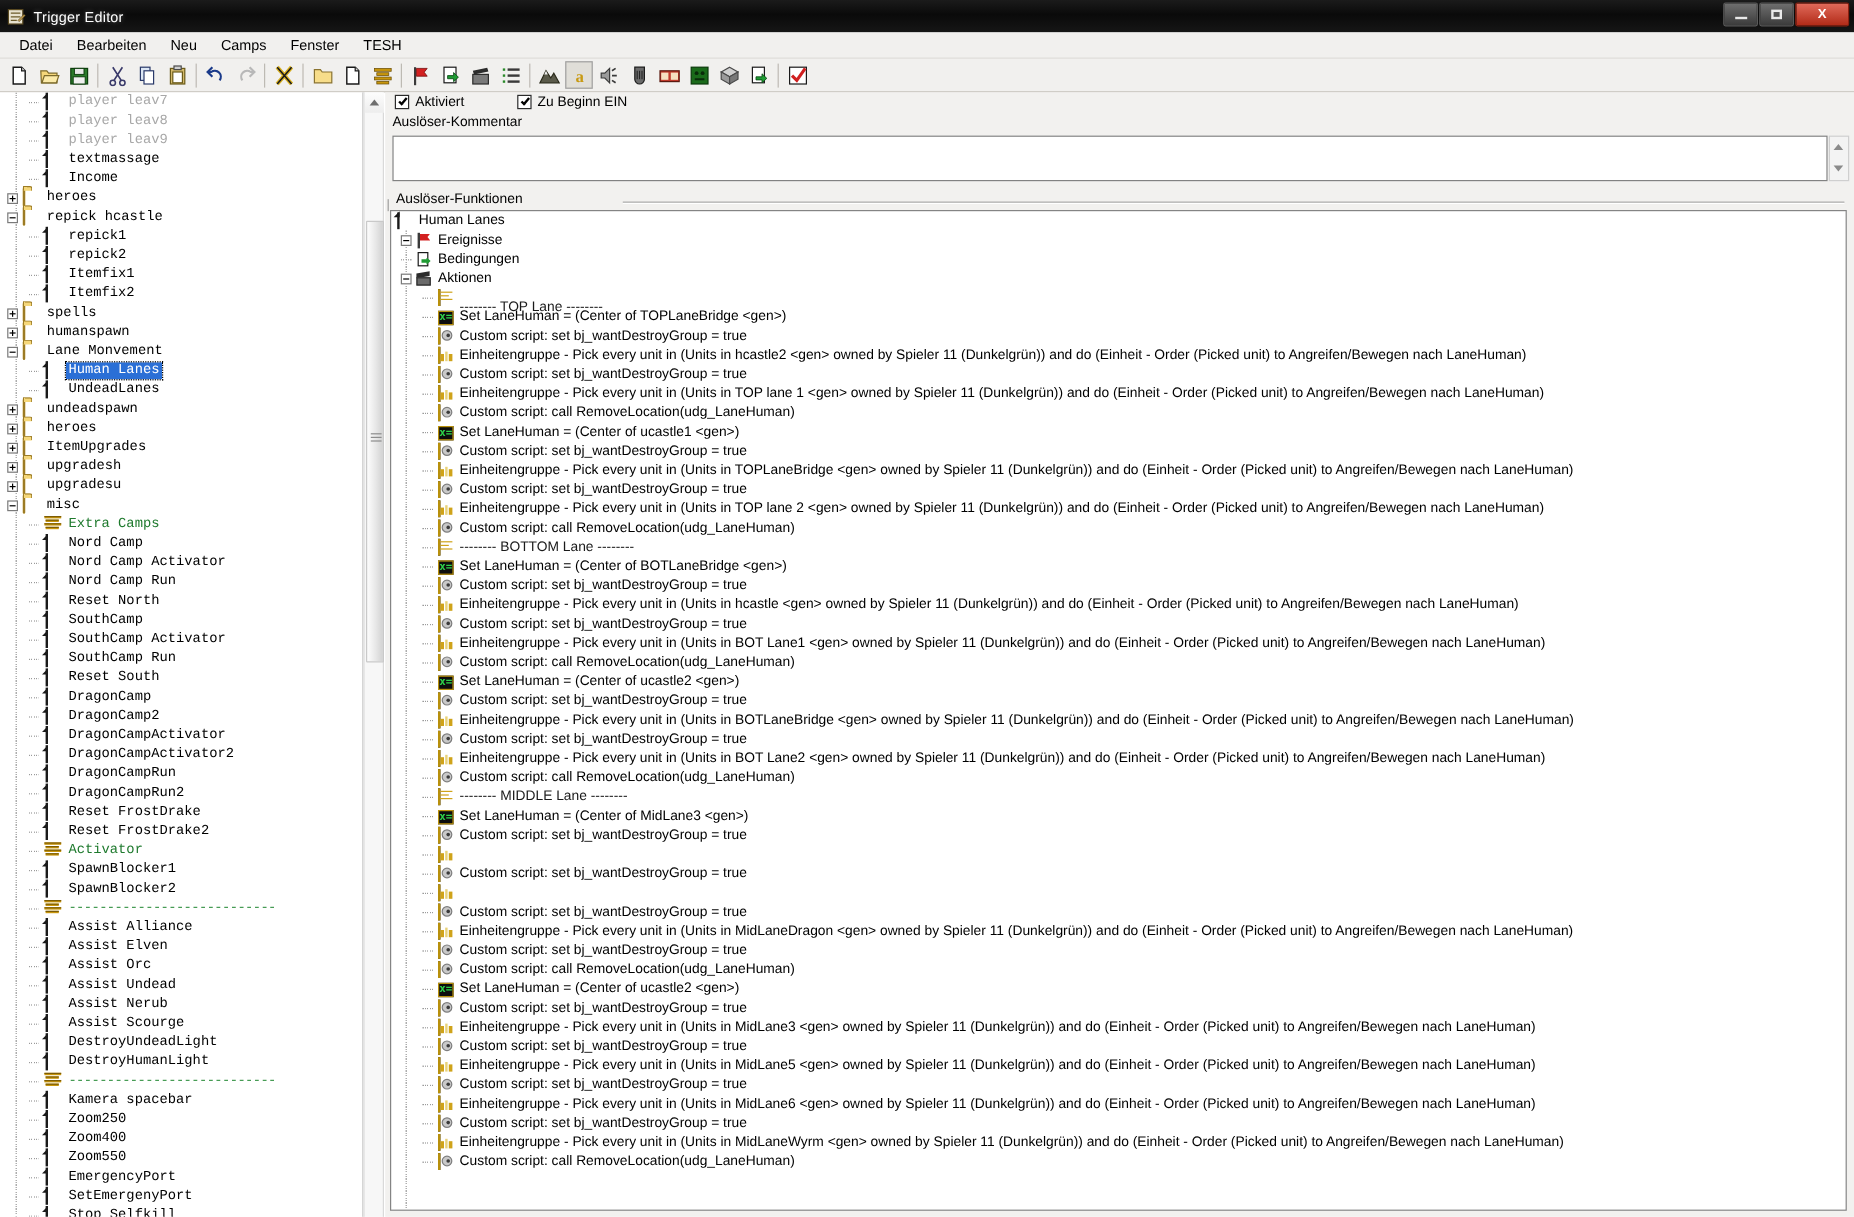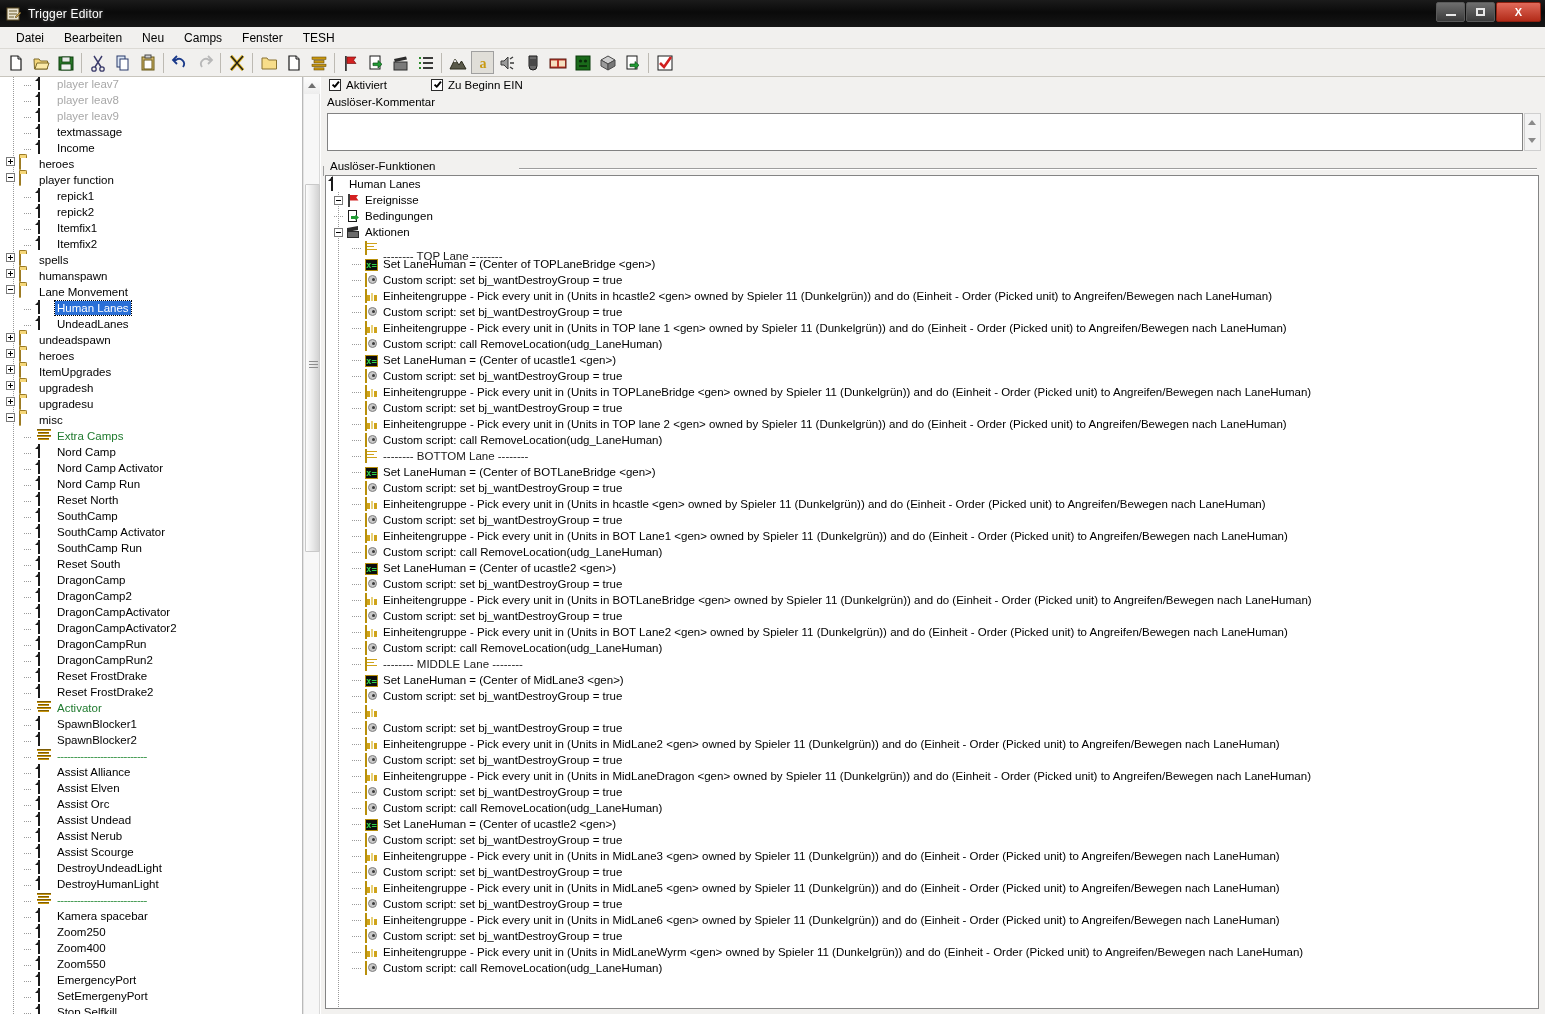--- a/index.html
+++ b/index.html
@@ -96,23 +96,24 @@
     border:1px solid #c9c9c9; border-radius:1px;
   }
   #treeThumb .grip {
     position:absolute; left:3px; top:176px; width:9px; height:7px;
   }
   #treeThumb .grip i {
     display:block; height:1px; background:#8d8d8d; margin-bottom:2px;
   }
 
   .row {
-    height: 16px; display: flex; align-items: flex-start;
+    height: 16px; display: flex; align-items: center;
     white-space: nowrap; font-size: 11.5px; color: #000;
     position: relative;
+    font-family: Liberation Mono, monospace;
   }
   .ind { flex: none; height: 16px; position: relative; }
   .tog {
     width: 9px; height: 9px; border: 1px solid #7a7a7a; background: #fff;
     position: relative; flex: none; margin-right: 4px;
   }
   .tog::before {
     content:""; position:absolute; left:1px; top:3px; width:5px; height:1px; background:#000;
   }
   .tog.plus::after {
@@ -523,21 +524,21 @@
       <div class="row">
         <span class="ind" style="width: 6px;"></span>
         <span class="tog plus"></span>
         <span class="ic"><span class="ic-folder"></span></span>
         <span class="label">heroes</span>
       </div>
       <div class="row">
         <span class="ind" style="width: 6px;"></span>
         <span class="tog"></span>
         <span class="ic"><span class="ic-folder open"></span></span>
-        <span class="label">player function</span>
+        <span class="label">repick hcastle</span>
       </div>
       <div class="row">
         <span class="ind" style="width: 24px;"></span>
         <span class="dots"></span>
         <span class="ic"><span class="ic-doc"></span></span>
         <span class="label">repick1</span>
       </div>
       <div class="row">
         <span class="ind" style="width: 24px;"></span>
         <span class="dots"></span>
@@ -1089,21 +1090,20 @@
           <div class="frow">
             <span style="width: 26px; flex: 0 0 auto;"></span>
             <span class="fdots" style="margin-right: 3px;"></span>
             <span class="ri"><span class="ri-script"><span class="gear"></span></span></span>
             <span>Custom script:   set bj_wantDestroyGroup = true</span>
           </div>
           <div class="frow">
             <span style="width: 26px; flex: 0 0 auto;"></span>
             <span class="fdots" style="margin-right: 3px;"></span>
             <span class="ri"><span class="ri-grp"><span></span><span></span><span></span></span></span>
-            <span>Einheitengruppe - Pick every unit in (Units in MidLane2 &lt;gen&gt; owned by Spieler 11 (Dunkelgrün)) and do (Einheit - Order (Picked unit) to Angreifen/Bewegen nach LaneHuman)</span>
           </div>
           <div class="frow">
             <span style="width: 26px; flex: 0 0 auto;"></span>
             <span class="fdots" style="margin-right: 3px;"></span>
             <span class="ri"><span class="ri-script"><span class="gear"></span></span></span>
             <span>Custom script:   set bj_wantDestroyGroup = true</span>
           </div>
           <div class="frow">
             <span style="width: 26px; flex: 0 0 auto;"></span>
             <span class="fdots" style="margin-right: 3px;"></span>

